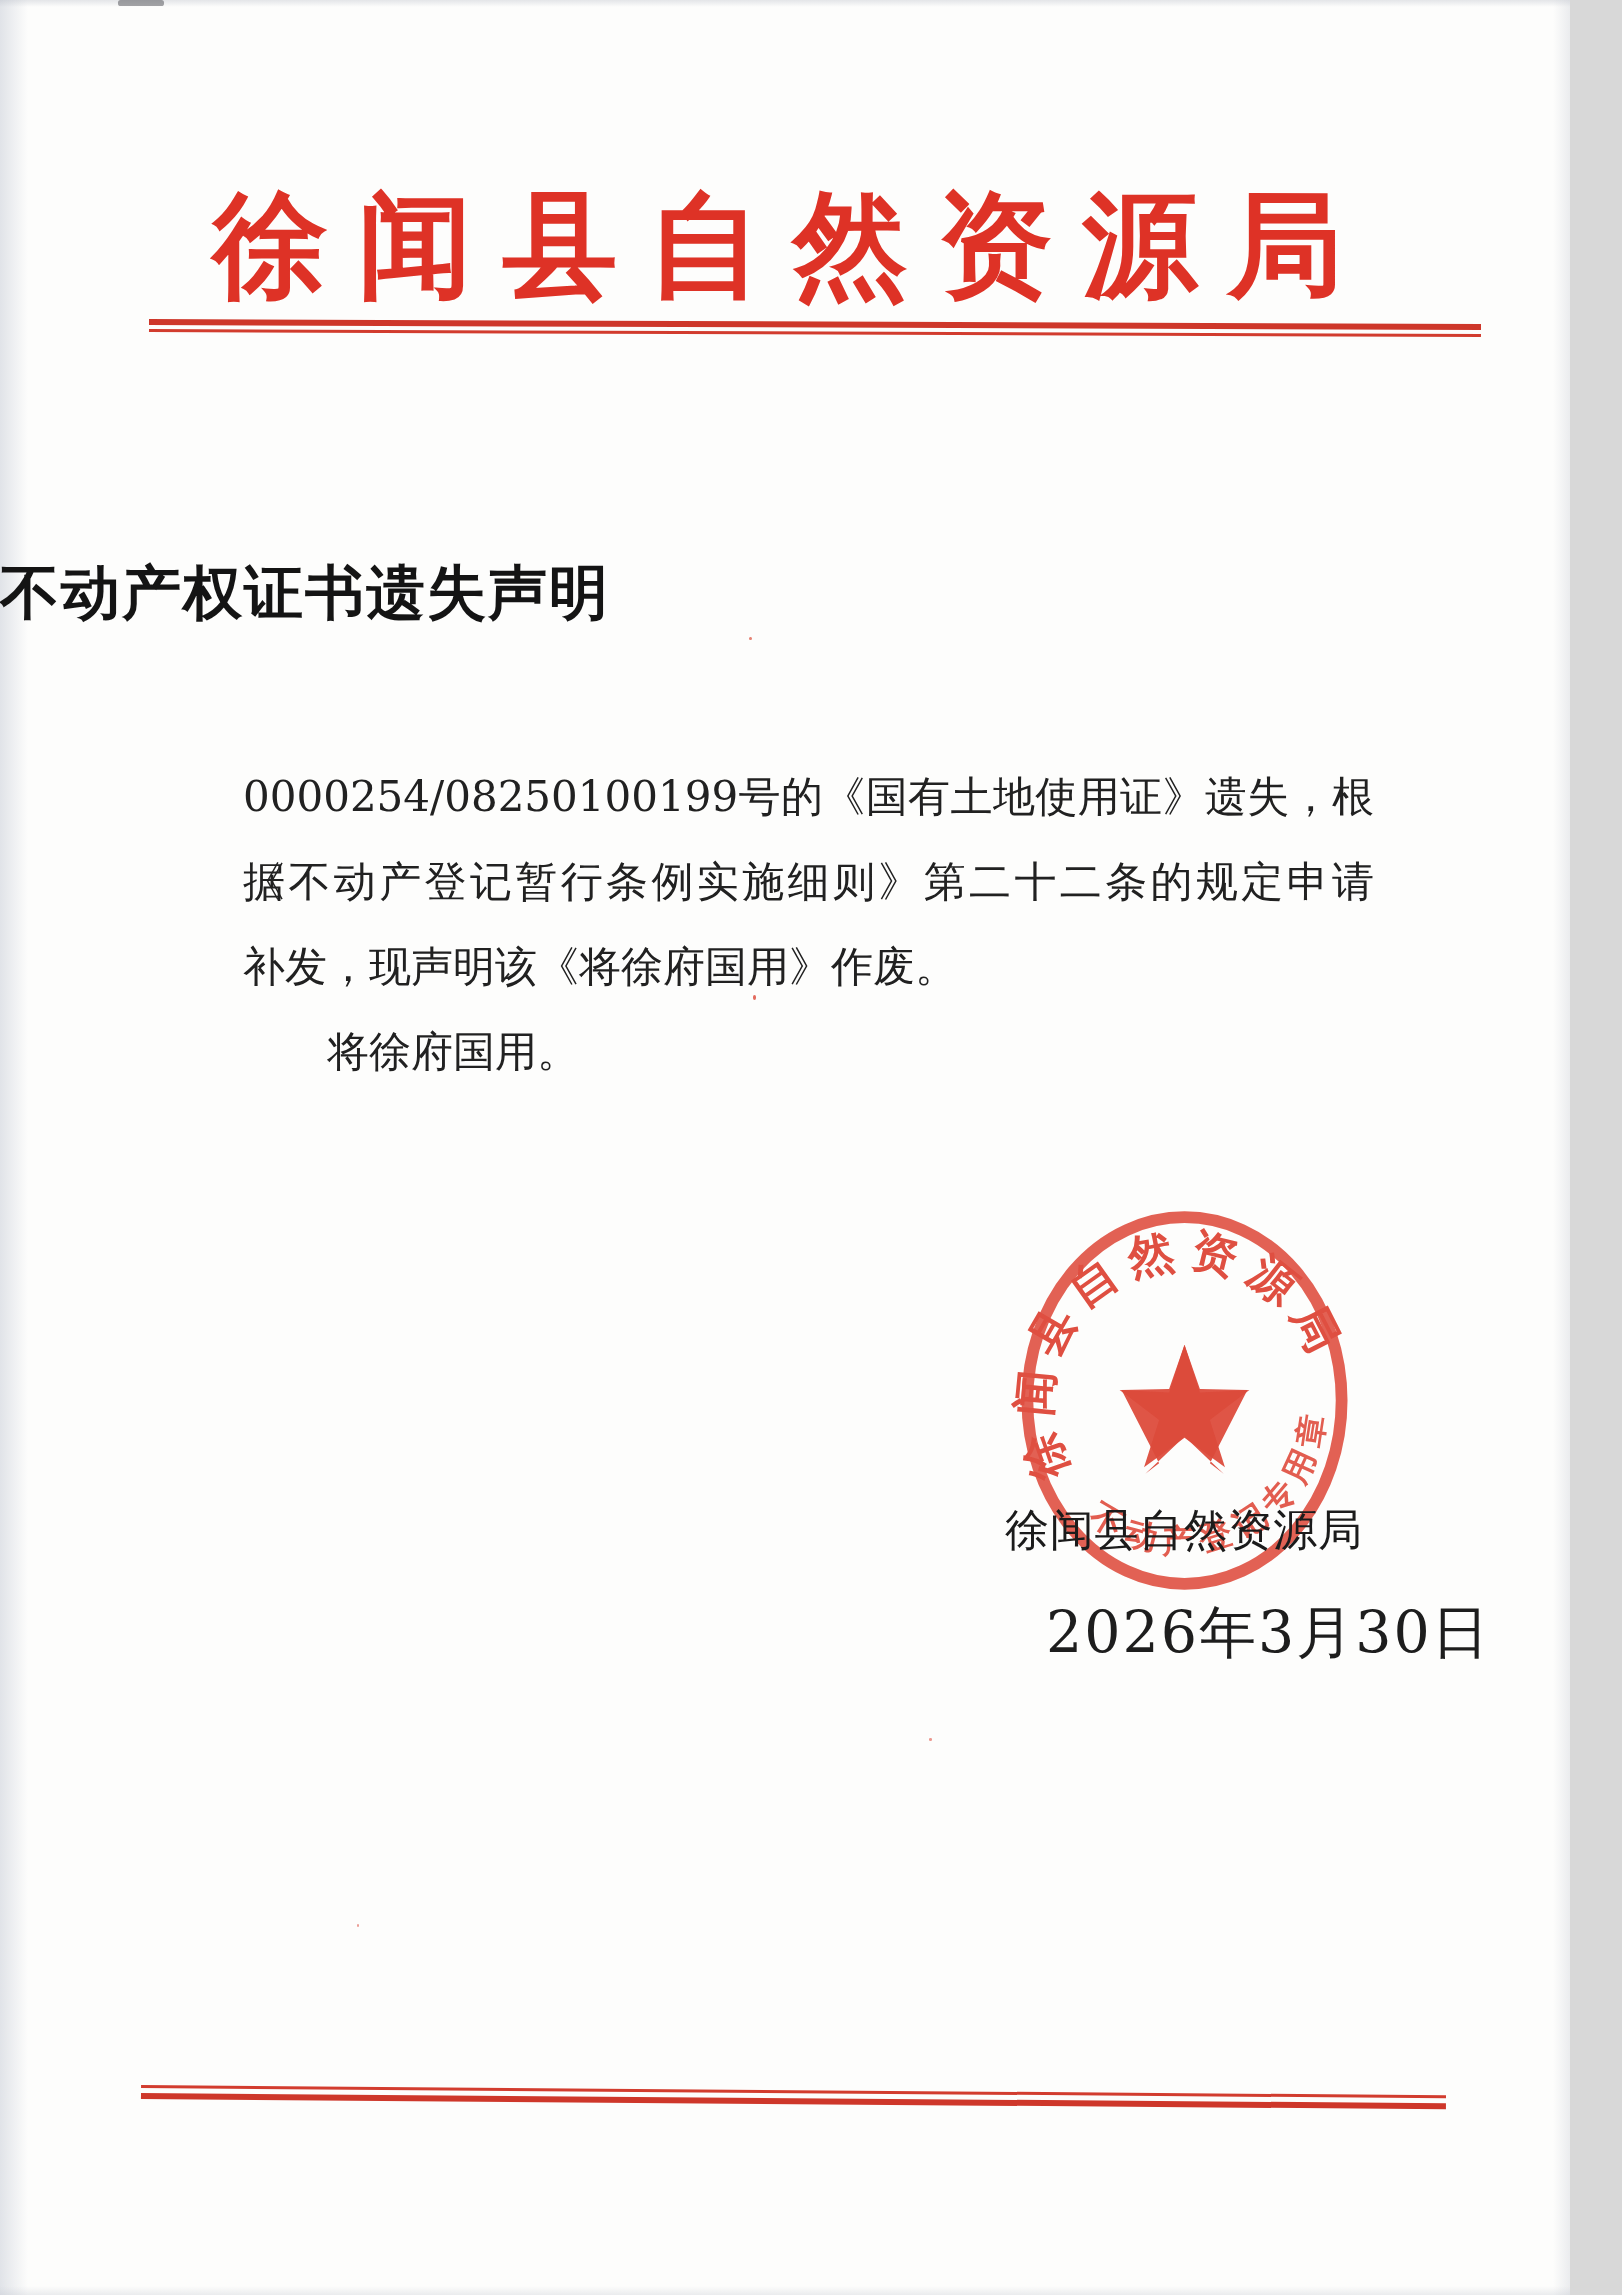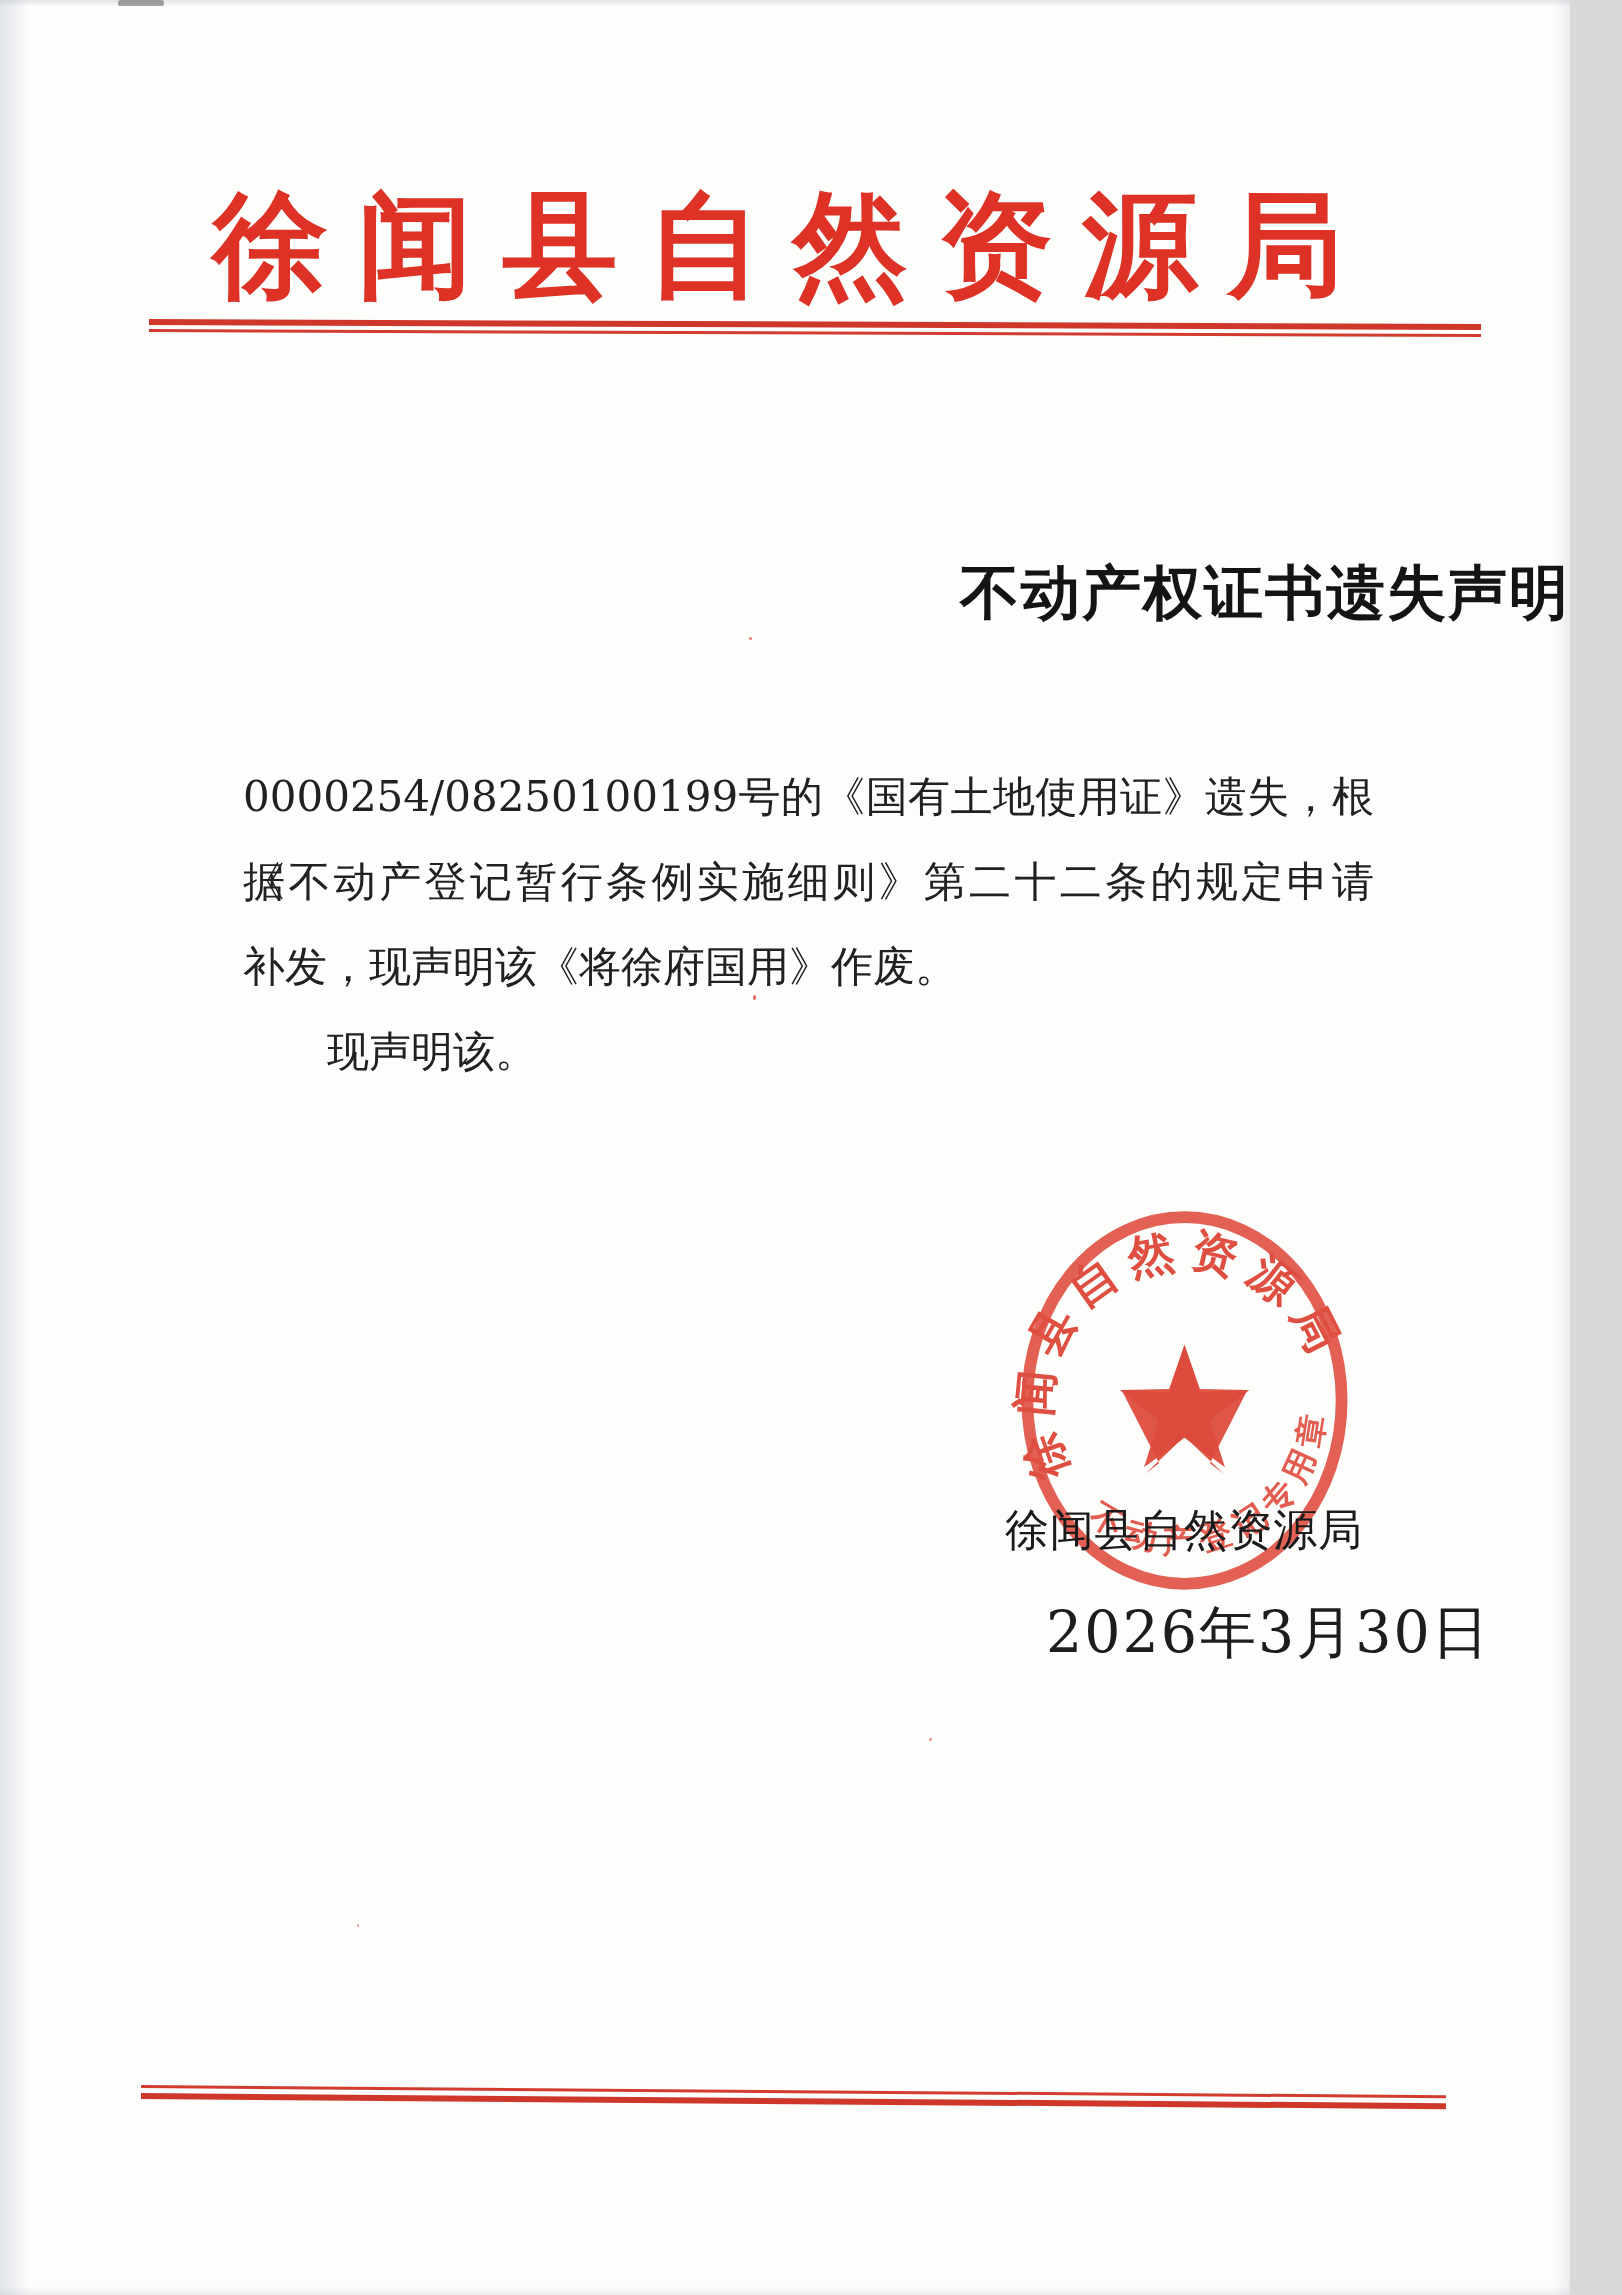--- a/index.html
+++ b/index.html
@@ -34,21 +34,21 @@
   .rule{position:absolute;}
   .rule .thick{height:5.9px;background:#ce372a;}
   .rule .thin{height:2.6px;background:#d23c2e;}
   .rule .gap{height:4.6px;}
   .header-rule{left:149px;top:319px;width:1332px;transform:rotate(0.22deg);transform-origin:left center;}
   .bottom-rule{left:141px;top:2085px;width:1305px;transform:rotate(0.45deg);transform-origin:left center;}
   .bottom-rule .gap{height:5.9px;}
 
   .doc-title{
     position:absolute;left:0;top:558px;width:100%;
-    text-align:right;
+    text-align:left;
     font-family:"DejaVu Sans","Liberation Sans",sans-serif;
     font-weight:900;
     font-size:59px;line-height:1.2;
     letter-spacing:2px;
     color:#141414;
     white-space:nowrap;
   }
 
   .body-block{
     position:absolute;left:243px;top:754px;width:1131px;
@@ -103,21 +103,21 @@
     <div class="gap"></div>
     <div class="thin"></div>
   </div>
 
   <div class="doc-title">不动产权证书遗失声明</div>
 
   <div class="body-block">
     <div class="body-line just">0000254/08250100199号的《国有土地使用证》遗失，根据</div>
     <div class="body-line just">《不动产登记暂行条例实施细则》第二十二条的规定申请</div>
     <div class="body-line">补发，现声明该《将徐府国用》作废。</div>
-    <div class="body-line indent2">现声明该。</div>
+    <div class="body-line indent2">将徐府国用。</div>
   </div>
 
   <svg class="seal" viewBox="0 0 530 600">
     <defs>
       <path id="arcOuter" d="M 97 418 A 205 205 0 1 1 463 247" fill="none"></path>
       <path id="arcInner" d="M 115 480 A 222 222 0 0 0 479 310" fill="none"></path>
     </defs>
     <ellipse cx="265" cy="300" rx="240" ry="280" fill="none" stroke="#dd4132" stroke-width="18" stroke-opacity="0.9"></ellipse>
     <polygon fill="#da3c2b" fill-opacity="0.95" points="265,215 288.5,282.6 361.1,284.1 303.8,395.9 324.8,412 265,355 205.2,412 226.2,395.9 168.9,284.1 241.5,282.6"></polygon>
 

